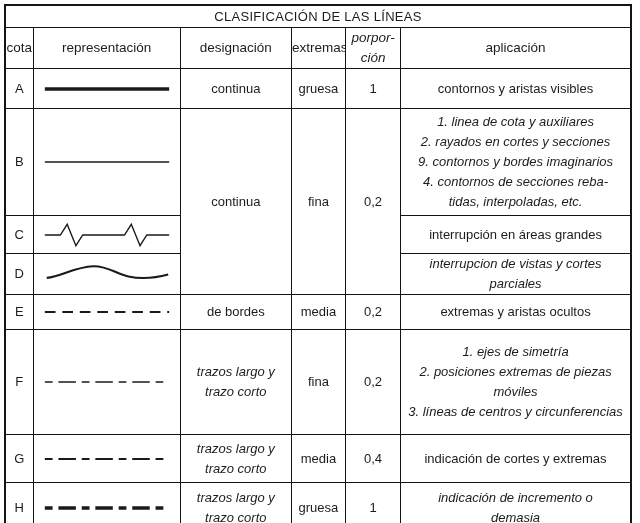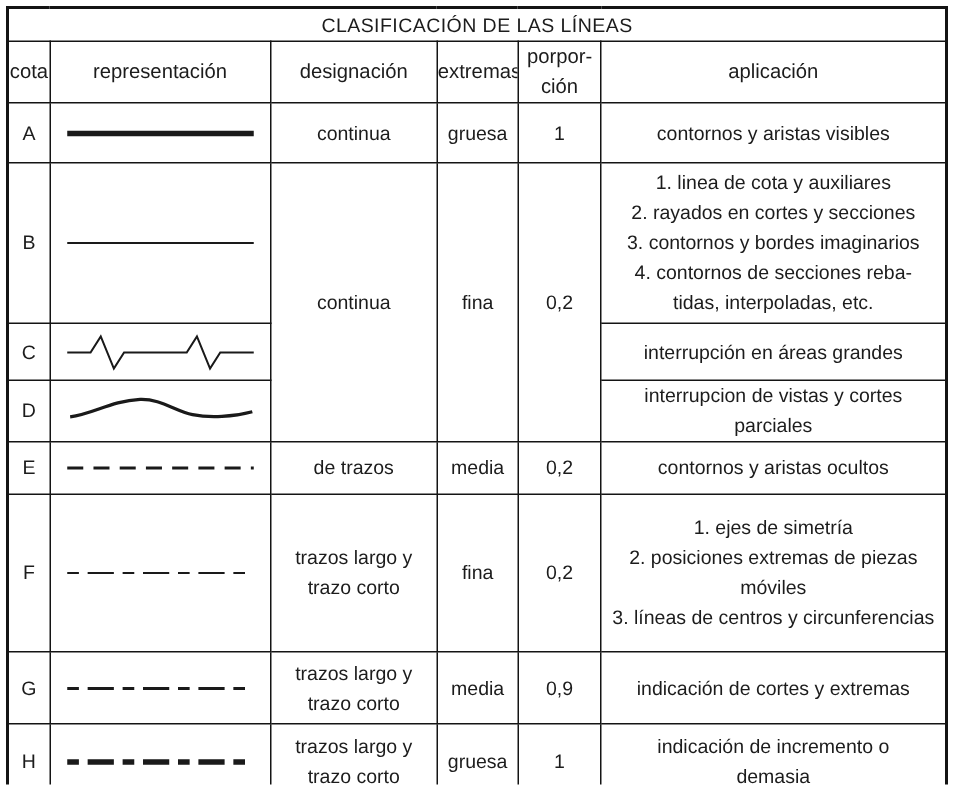--- a/index.html
+++ b/index.html
@@ -6,21 +6,21 @@
   .page{position:relative;width:640px;height:523px;background:#ffffff;
         font-family:"Liberation Sans",sans-serif;color:#1a1a1a;}
   table.lines{position:absolute;left:4px;top:4px;width:628px;
         border-collapse:collapse;table-layout:fixed;
         border:2px solid #141414;background:#ffffff;}
   table.lines td{border:1px solid #141414;padding:0;overflow:hidden;
         font-size:13px;line-height:20px;color:#1c1c1c;
         text-align:center;vertical-align:middle;}
   td.title-cell{height:21px;font-size:13.5px;letter-spacing:.3px;line-height:15px;}
   tr.header-row td{height:35px;font-size:13.5px;}
-  td.preline{white-space:pre-line;}
+  td.preline{white-space:pre-line;font-style:italic;}
   td.tipo{font-size:14px;}
   td.aplic{text-align:left;padding:3px 6px 3px 12px;}
   td.repr{text-align:center;}
   td.repr svg{display:block;margin:0 auto;}
   td.designacion-merged{vertical-align:top;padding-top:42px;}
   tr.row-a td{height:39px;}
   tr.row-b td{height:106px;}
   tr.row-c td{height:37px;}
   tr.row-d td{height:39px;}
   tr.row-e td{height:33px;}
@@ -73,21 +73,21 @@
         <td class="repr">
             <svg viewBox="0 0 140 34" width="136" height="34">
               <line x1="6" y1="17" x2="134" y2="17" stroke="#1a1a1a" stroke-width="1.4"></line>
             </svg>
           </td>
         <td class="designacion-merged" rowspan="3">continua</td>
         <td rowspan="3">fina</td>
         <td rowspan="3">0,2</td>
         <td class="aplic preline">1. linea de cota y auxiliares
 2. rayados en cortes y secciones
-3. contornos y bordes imaginarios
+9. contornos y bordes imaginarios
 4. contornos de secciones reba-
 tidas, interpoladas, etc.</td>
       </tr>
 
       <tr class="row-c">
         <td class="tipo">C</td>
         <td class="repr">
             <svg viewBox="0 0 140 34" width="136" height="34">
               <polyline points="6,17 22,17 29,6 38,28 45,17 88,17 95,6 104,28 111,17 134,17" fill="none" stroke="#1a1a1a" stroke-width="1.4"></polyline>
             </svg>
@@ -106,24 +106,24 @@
 parciales</td>
       </tr>
 
       <tr class="row-e">
         <td class="tipo">E</td>
         <td class="repr">
             <svg viewBox="0 0 140 34" width="136" height="34">
               <line x1="6" y1="17" x2="134" y2="17" stroke-dasharray="11 7" stroke="#1a1a1a" stroke-width="2.2"></line>
             </svg>
           </td>
-        <td>de trazos</td>
+        <td>de bordes</td>
         <td>media</td>
         <td>0,2</td>
-        <td class="aplic">contornos y aristas ocultos</td>
+        <td class="aplic">extremas y aristas ocultos</td>
       </tr>
 
       <tr class="row-f">
         <td class="tipo">F</td>
         <td class="repr">
             <svg viewBox="0 0 140 34" width="136" height="34">
               <line x1="6" y1="17" x2="134" y2="17" stroke-dasharray="8 6 18 6" stroke="#1a1a1a" stroke-width="1.4"></line>
             </svg>
           </td>
         <td class="preline">trazos largo y
@@ -139,21 +139,21 @@
       <tr class="row-g">
         <td class="tipo">G</td>
         <td class="repr">
             <svg viewBox="0 0 140 34" width="136" height="34">
               <line x1="6" y1="17" x2="134" y2="17" stroke-dasharray="8 6 18 6" stroke="#1a1a1a" stroke-width="2.2"></line>
             </svg>
           </td>
         <td class="preline">trazos largo y
 trazo corto</td>
         <td>media</td>
-        <td>0,9</td>
+        <td>0,4</td>
         <td class="aplic">indicación de cortes y extremas</td>
       </tr>
 
       <tr class="row-h">
         <td class="tipo">H</td>
         <td class="repr">
             <svg viewBox="0 0 140 34" width="136" height="34">
               <line x1="6" y1="17" x2="134" y2="17" stroke-dasharray="8 6 18 6" stroke="#1a1a1a" stroke-width="3.8"></line>
             </svg>
           </td>

